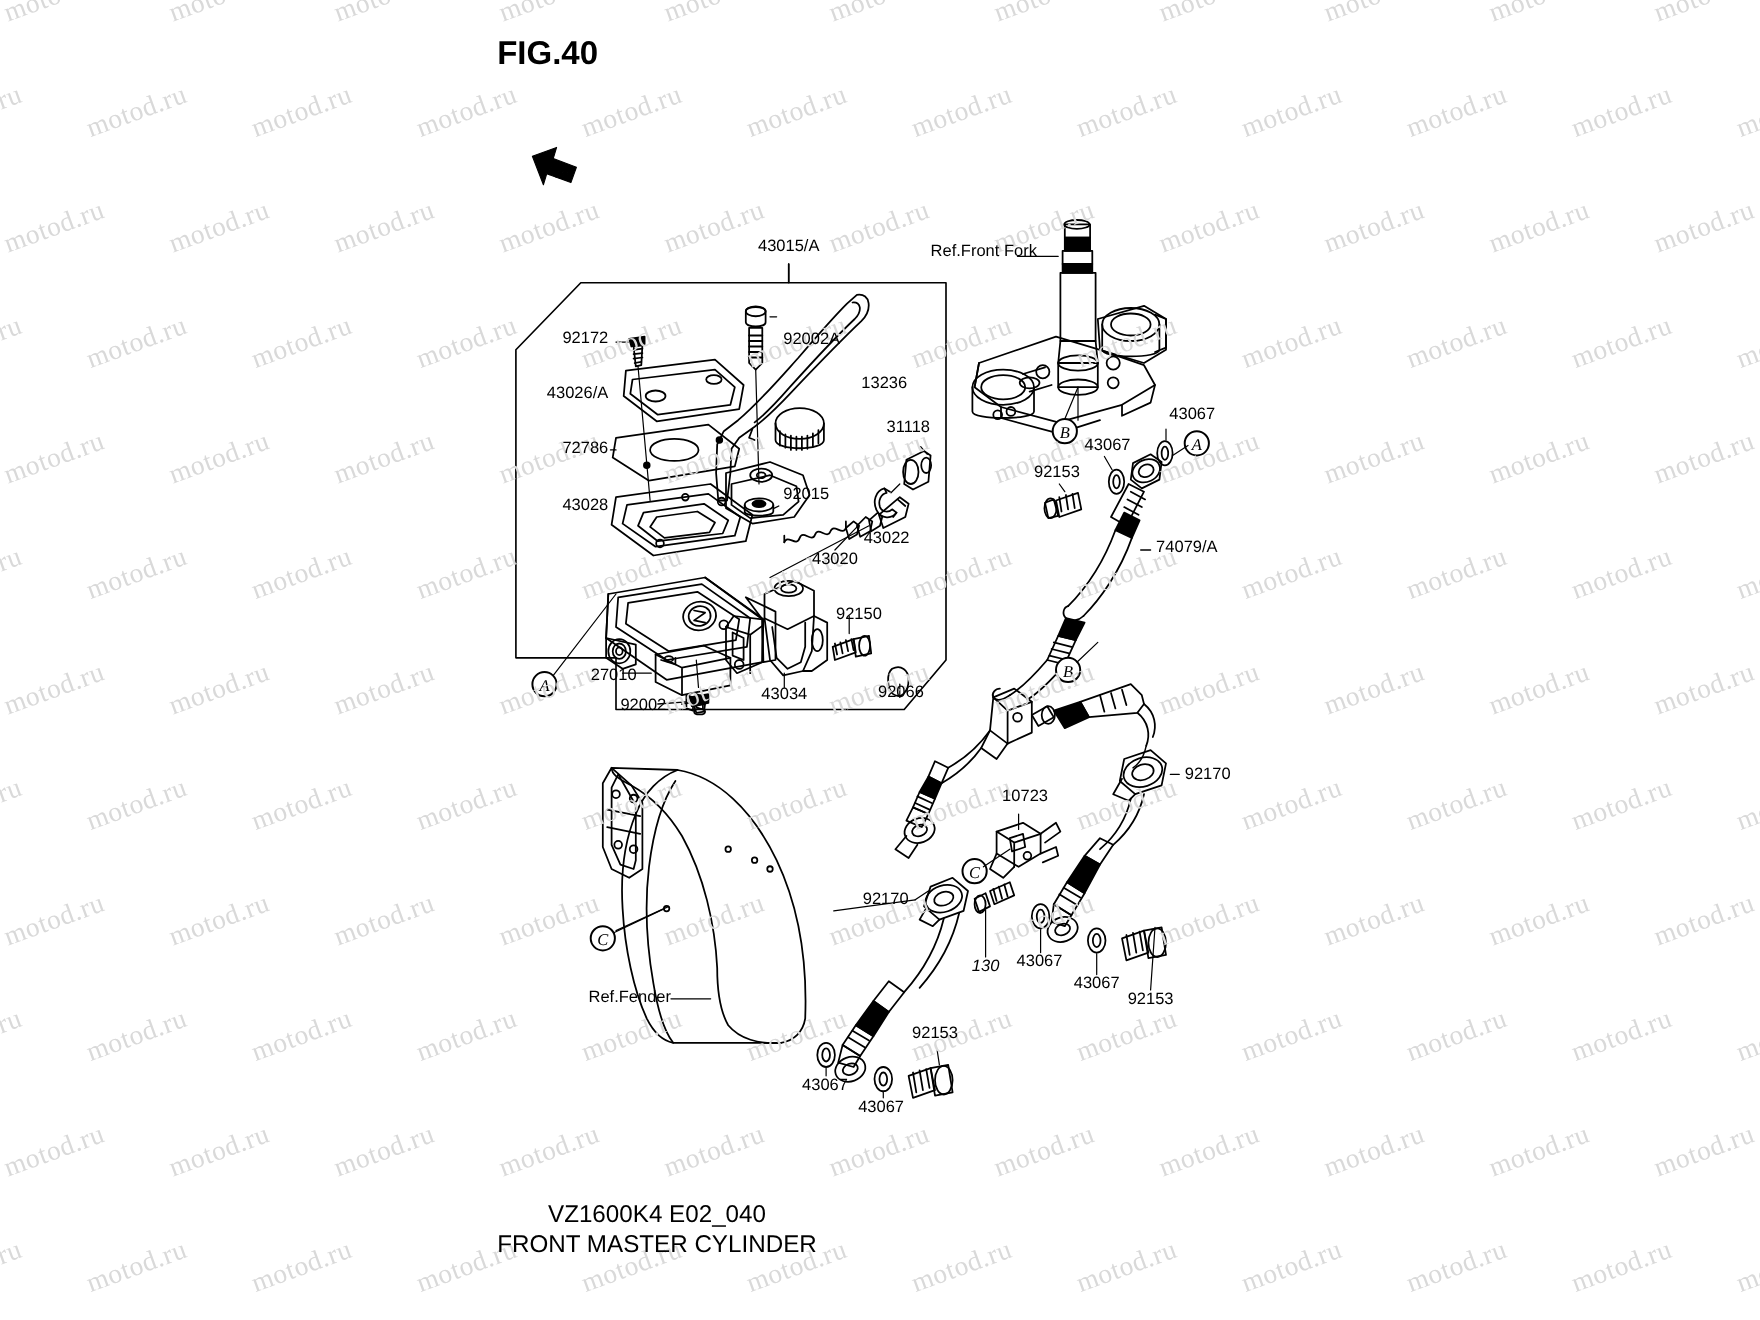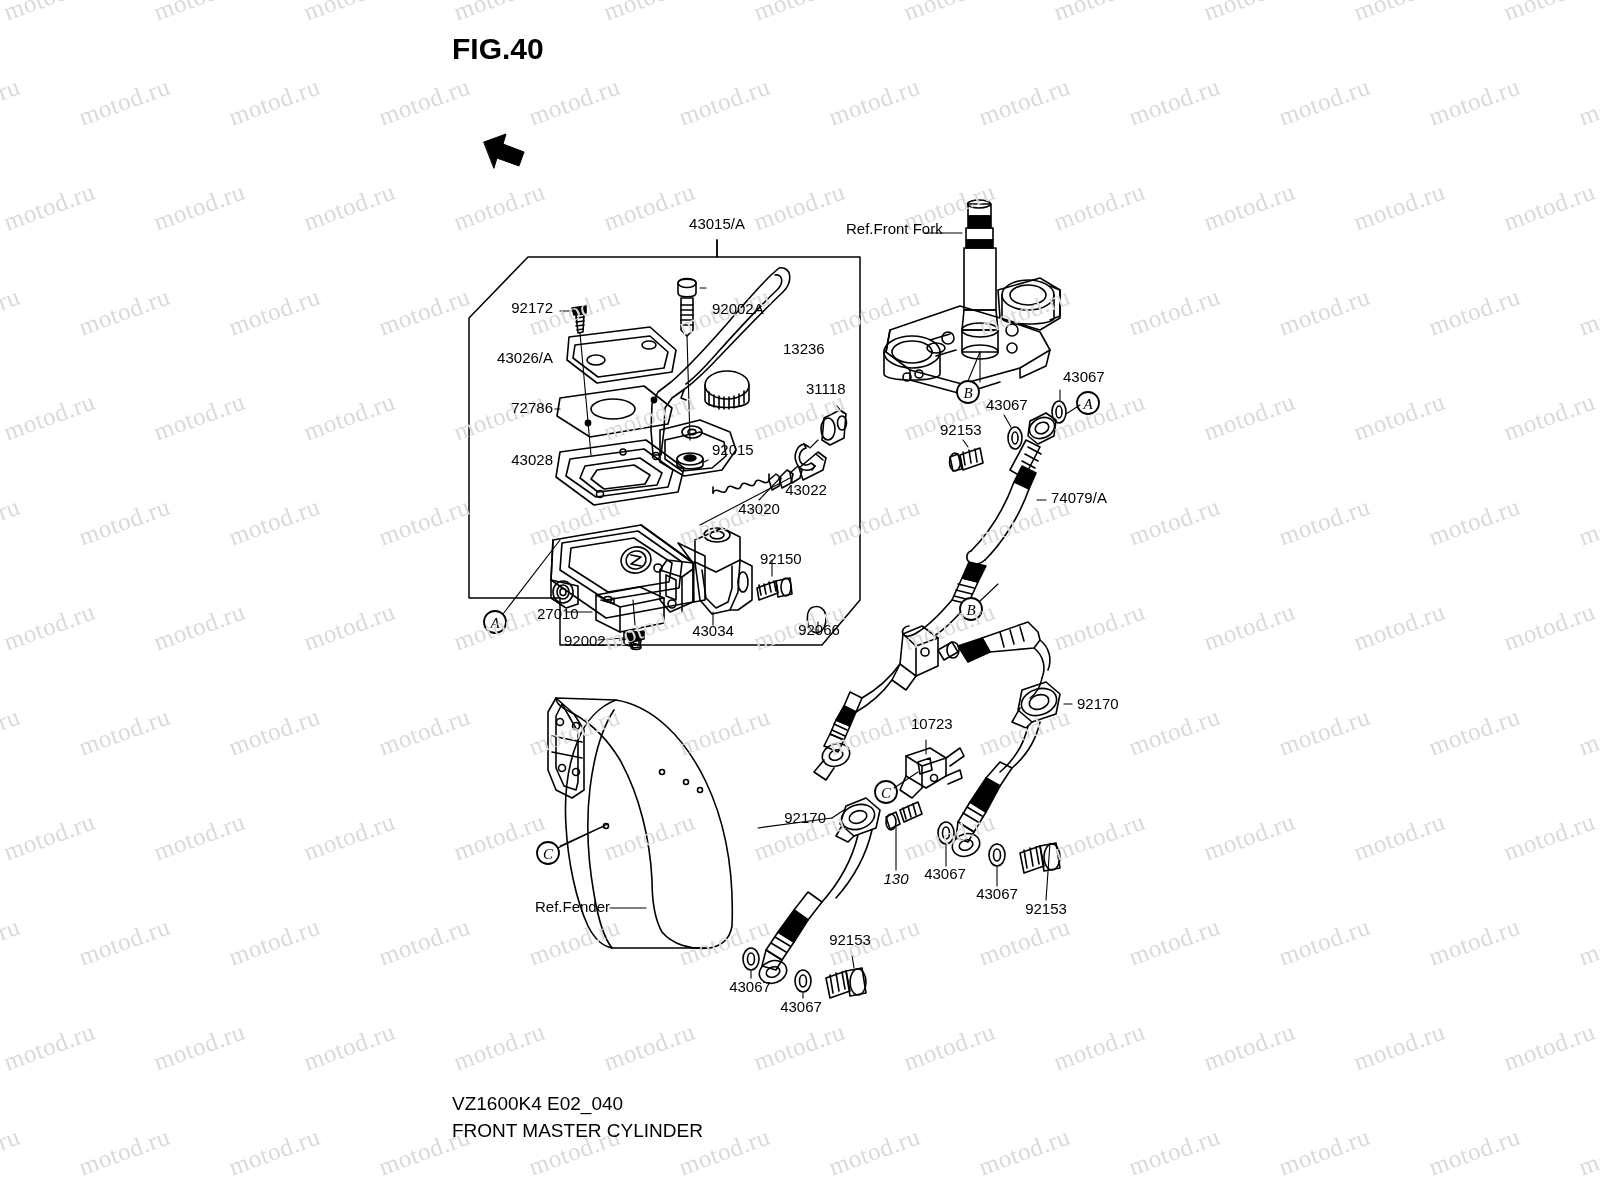--- a/index.html
+++ b/index.html
@@ -45,21 +45,21 @@
 
   #figtitle{
     position:absolute;left:452px;top:32px;
     font-size:30px;font-weight:bold;color:#000;
     font-family:"Liberation Sans", sans-serif;
     z-index:9;white-space:nowrap;
   }
   #footer{
     position:absolute;left:452px;top:1090px;
     z-index:9;font-family:"Liberation Sans", sans-serif;
-    font-size:19px;color:#000;line-height:27px;
+    font-size:22px;color:#000;line-height:27px;text-align:center;
   }
 </style>
 </head>
 <body>
 
 <div id="stage">
 
   <div id="watermark">
       <span style="left: 0px; top: 0px; color: rgb(217, 217, 217); transform: rotate(-20deg);">motod.ru</span>
       <span style="left: 150px; top: 0px; color: rgb(217, 217, 217); transform: rotate(-20deg);">motod.ru</span>

